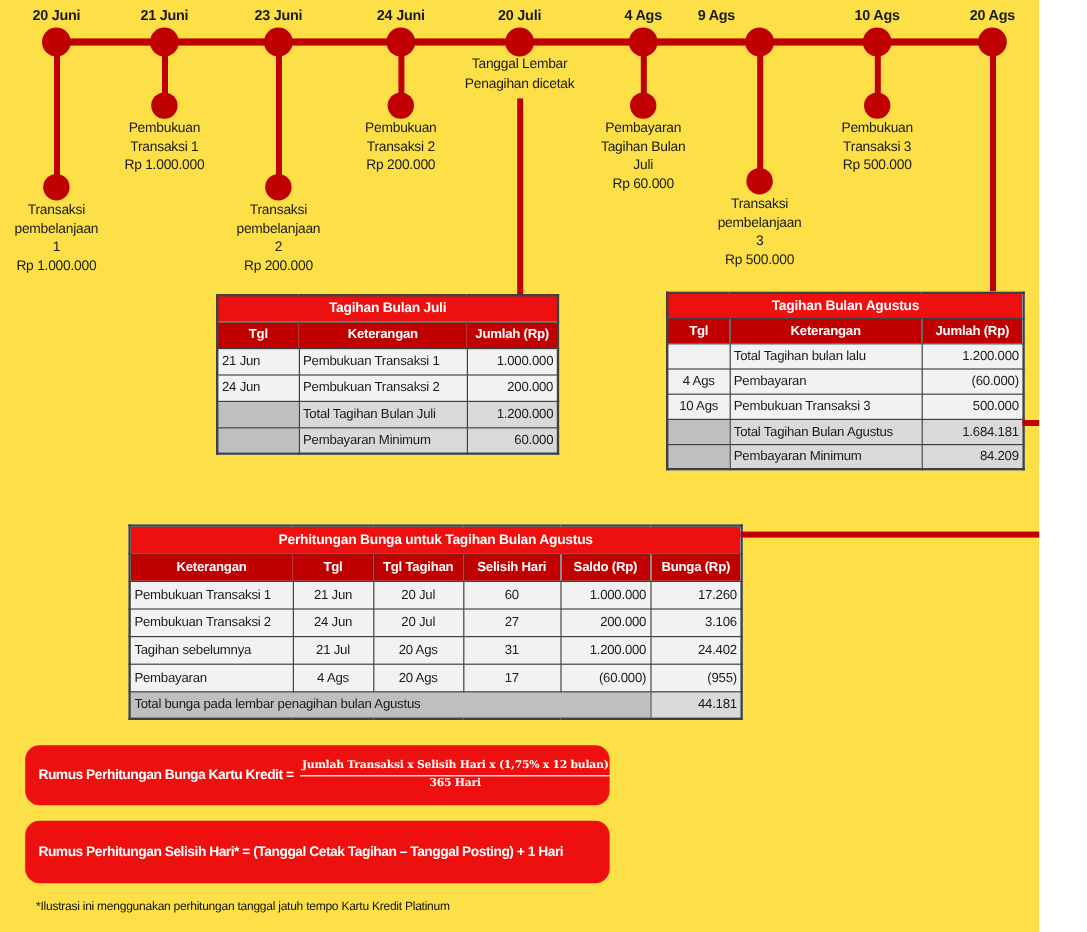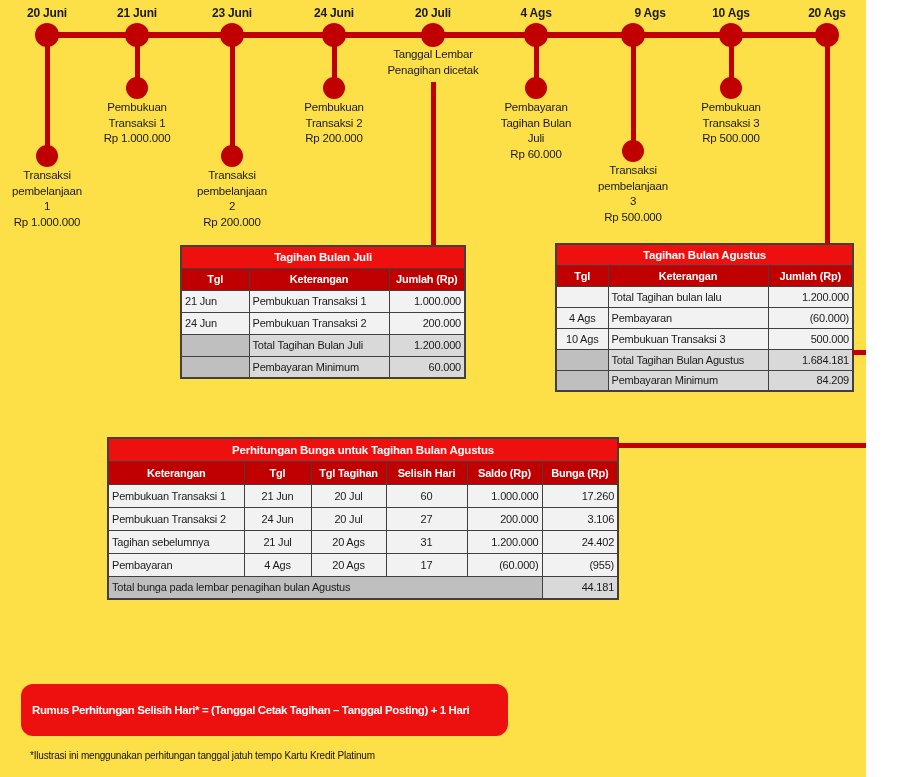--- a/index.html
+++ b/index.html
@@ -81,21 +81,21 @@
       <div class="tl-label" style="left: 433px; top: 47px;">Tanggal Lembar
 Penagihan dicetak</div>
       <div class="tl-date" style="left: 536px; top: 6px;">4 Ags</div>
       <div class="tl-node" style="left: 524px; top: 23px; width: 24px; height: 24px;"></div>
       <div class="tl-line" style="left: 534px; top: 35px; width: 5px; height: 53px;"></div>
       <div class="tl-node" style="left: 525px; top: 77px; width: 22px; height: 22px;"></div>
       <div class="tl-label" style="left: 536px; top: 100px;">Pembayaran
 Tagihan Bulan
 Juli
 Rp 60.000</div>
-      <div class="tl-date" style="left: 650px; top: 6px;">9 Ags</div>
+      <div class="tl-date" style="left: 597px; top: 6px;">9 Ags</div>
       <div class="tl-node" style="left: 621px; top: 23px; width: 24px; height: 24px;"></div>
       <div class="tl-line" style="left: 631px; top: 35px; width: 5px; height: 116px;"></div>
       <div class="tl-node" style="left: 622px; top: 140px; width: 22px; height: 22px;"></div>
       <div class="tl-label" style="left: 633px; top: 163px;">Transaksi
 pembelanjaan
 3
 Rp 500.000</div>
       <div class="tl-date" style="left: 731px; top: 6px;">10 Ags</div>
       <div class="tl-node" style="left: 719px; top: 23px; width: 24px; height: 24px;"></div>
       <div class="tl-line" style="left: 729px; top: 35px; width: 5px; height: 53px;"></div>
@@ -244,18 +244,25 @@
           <td colspan="5" class="c-greydark" style="text-align: left;">Total bunga pada lembar penagihan bulan Agustus</td>
           <td class="c-grey" style="text-align: right;">44.181</td>
         </tr>
       </tbody>
     </table>
 
   <div class="connector" style="left:852px;top:350px;width:43px;height:5px;"></div>
   <div class="connector" style="left:890px;top:350px;width:5px;height:98px;"></div>
   <div class="connector" style="left:617px;top:443px;width:278px;height:5px;"></div>
 
+  <div class="fbox" id="fbox1">
+    <span class="fbox-label">Rumus Perhitungan Bunga Kartu Kredit =</span>
+    <span class="frac">
+      <span class="num">Jumlah Transaksi x Selisih Hari x (1,75% x 12 bulan)</span>
+      <span class="den">365 Hari</span>
+    </span>
+  </div>
   <div class="fbox" id="fbox2">
     <span class="fbox-label">Rumus Perhitungan Selisih Hari* = (Tanggal Cetak Tagihan – Tanggal Posting) + 1 Hari</span>
   </div>
 
   <div class="footnote">*Ilustrasi ini menggunakan perhitungan tanggal jatuh tempo Kartu Kredit Platinum</div>
 </div>
 
 </body></html>

